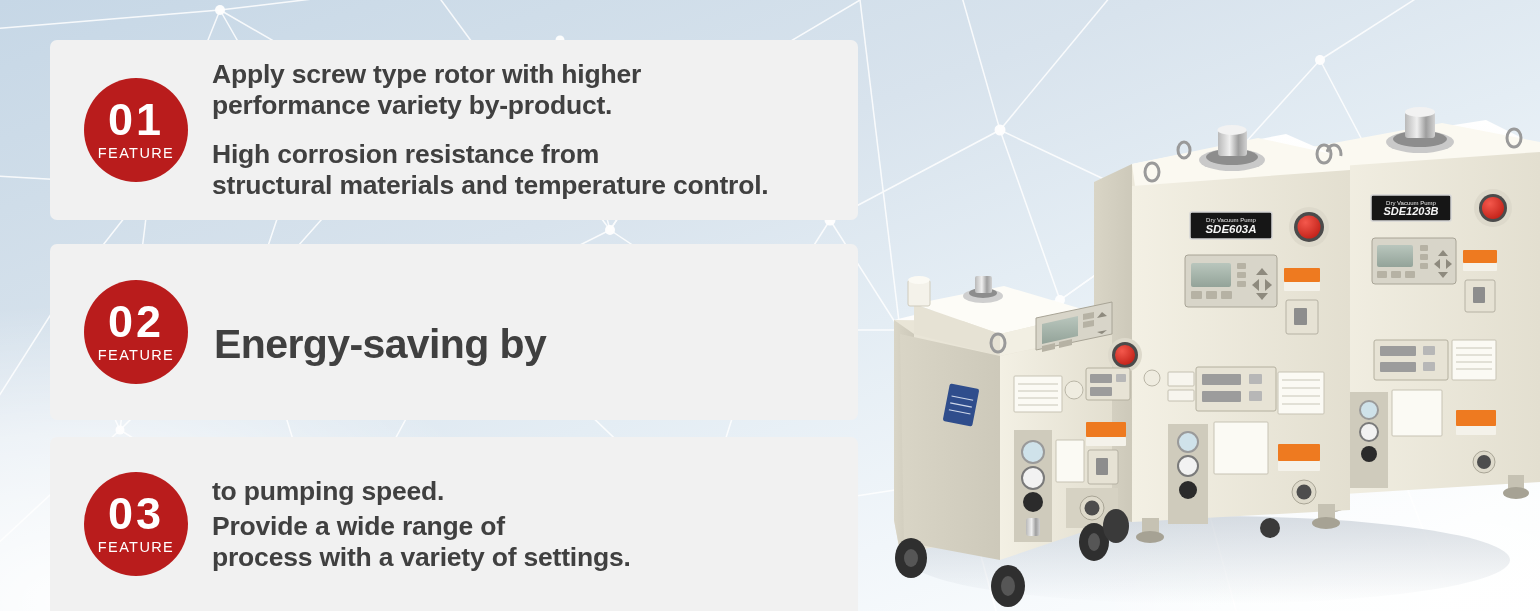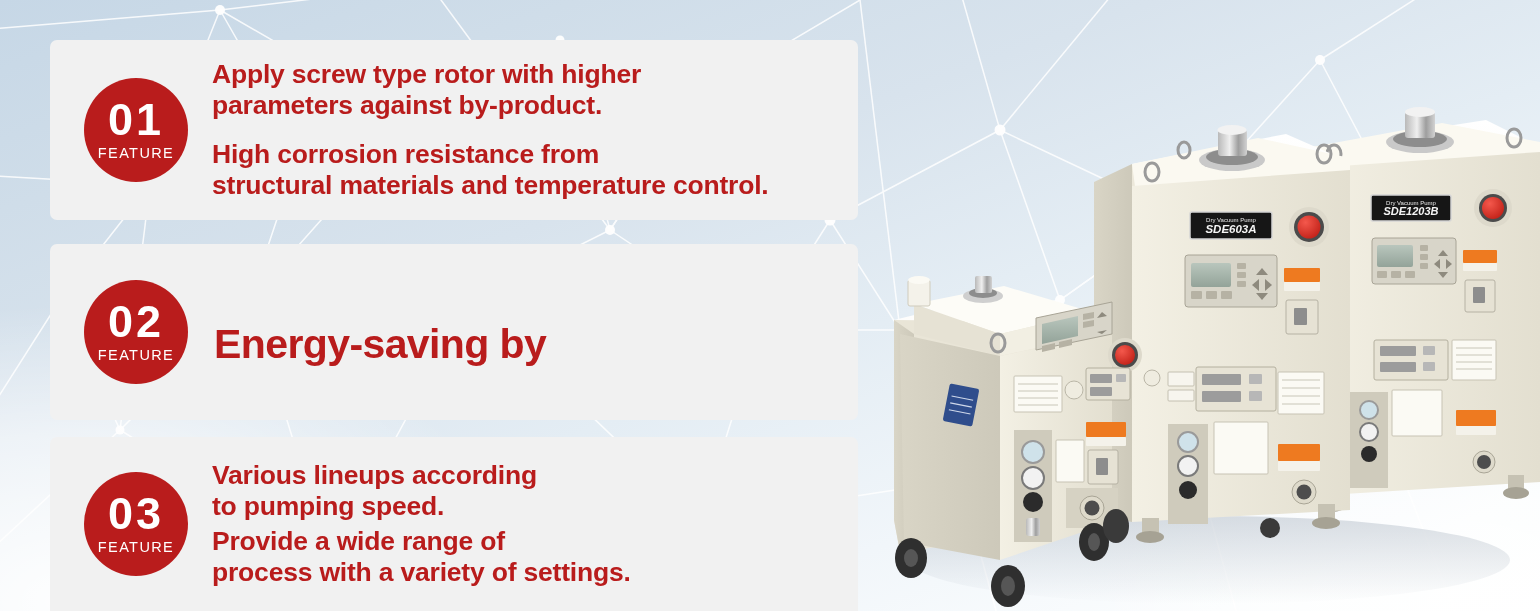--- a/index.html
+++ b/index.html
@@ -73,21 +73,21 @@
   .badge-label {
     font-size:14.5px;
     font-weight:normal;
     letter-spacing:1.4px;
     line-height:1;
     margin-top:5px;
   }
 
   .panel-body {
     margin-left:24px;
-    color:#b91c1c;
+    color:#404040;
   }
   .para { font-weight:bold; }
   .para .line { display:block; white-space:nowrap; }
 
   
   #panel-1 .para, #panel-3 .para { font-size:26.5px; line-height:1.17; letter-spacing:-0.2px; }
   #panel-1 .para + .para { margin-top:18px; }
   #panel-3 .para + .para { margin-top:4px; }
 
   
@@ -496,21 +496,21 @@
 </div>
 
 <div class="panel" id="panel-1">
   <div class="badge">
     <span class="badge-num">01</span>
     <span class="badge-label">FEATURE</span>
   </div>
   <div class="panel-body">
     <p class="para">
       <span class="line">Apply screw type rotor with higher</span>
-      <span class="line">parameters against by-product.</span>
+      <span class="line">performance variety by-product.</span>
     </p>
     <p class="para">
       <span class="line">High corrosion resistance from</span>
       <span class="line">structural materials and temperature control.</span>
     </p>
   </div>
 </div>
 
 <div class="panel" id="panel-2">
   <div class="badge">
@@ -524,21 +524,20 @@
   </div>
 </div>
 
 <div class="panel" id="panel-3">
   <div class="badge">
     <span class="badge-num">03</span>
     <span class="badge-label">FEATURE</span>
   </div>
   <div class="panel-body">
     <p class="para">
-      <span class="line">Various lineups according</span>
       <span class="line">to pumping speed.</span>
     </p>
     <p class="para">
       <span class="line">Provide a wide range of</span>
       <span class="line">process with a variety of settings.</span>
     </p>
   </div>
 </div>
 
 </body></html>

